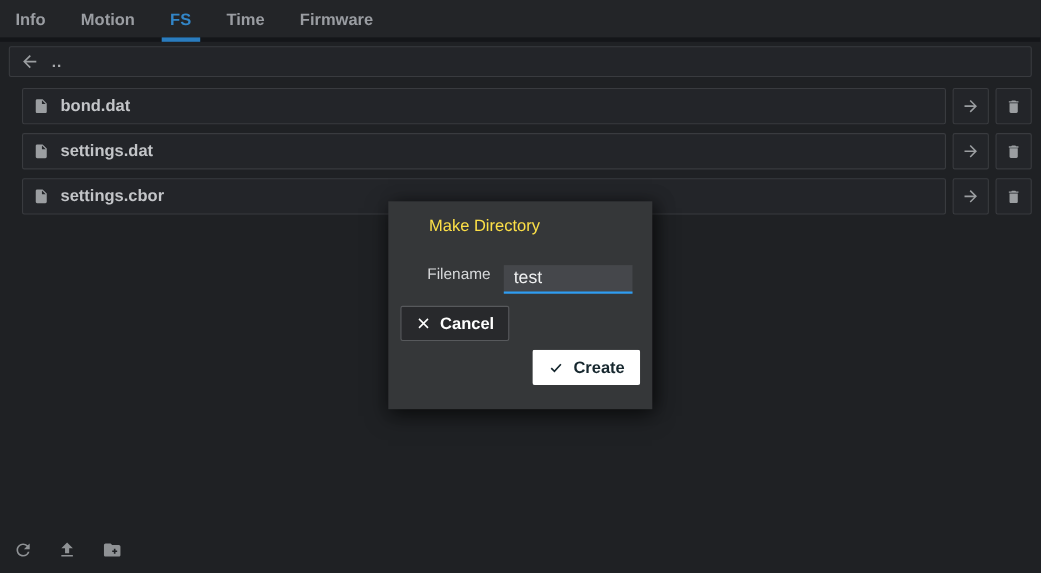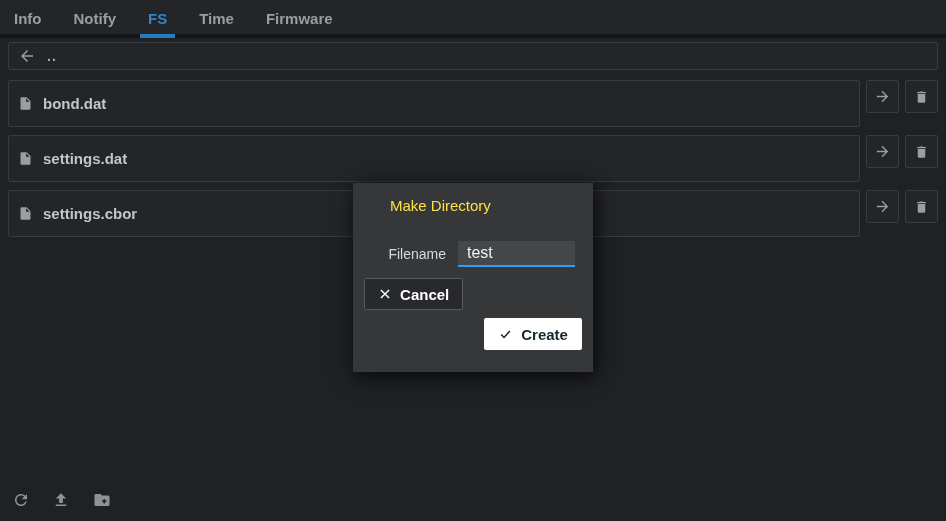--- a/index.html
+++ b/index.html
@@ -50,21 +50,21 @@
     border-radius: 2px;
     display: flex;
     align-items: center;
     gap: 11px;
     padding: 0 9px;
     margin-bottom: 10px;
     color: #a9abae;
     cursor: pointer;
   }
   .parent-row .up-label { font-size: 14px; font-weight: 700; letter-spacing: 1px; }
-  .file-row { display: flex; gap: 6px; margin-bottom: 8px; height: 47px; }
+  .file-row { display: flex; gap: 6px; margin-bottom: 8px; height: 33px; margin-left: 12px; }
   .file-main {
     flex: 1;
     border: 1px solid #393b3f;
     background: #232529;
     border-radius: 2px;
     display: flex;
     align-items: center;
     gap: 10px;
     padding: 0 9px;
     color: #c3c5c8;
@@ -101,21 +101,20 @@
   .dialog-title {
     color: #fde047;
     font-weight: 400;
     font-size: 15px;
     padding: 0 14px;
     margin-left: 23px;
   }
   .field-row {
     margin-top: 27px;
     display: flex;
-    align-items: center;
     justify-content: flex-end;
     gap: 12px;
     padding-right: 18px;
   }
   .field-label { color: #d6d8da; font-size: 14px; }
   .text-input {
     width: 117px;
     height: 26px;
     background: #45474b;
     border: none;
@@ -160,21 +159,21 @@
   }
   .footer .tool { color: #8f9295; cursor: pointer; display: flex; }
 
   svg { display: block; }
 </style>
 </head>
 <body>
 
 <div class="tab-bar">
   <div class="tab">Info</div>
-  <div class="tab">Notify</div>
+  <div class="tab">Motion</div>
   <div class="tab active">FS</div>
   <div class="tab">Time</div>
   <div class="tab">Firmware</div>
 </div>
 
 <div class="content">
 
   <div class="parent-row">
     <span class="muted-icon">
       <svg width="18" height="18" viewBox="0 0 24 24">

